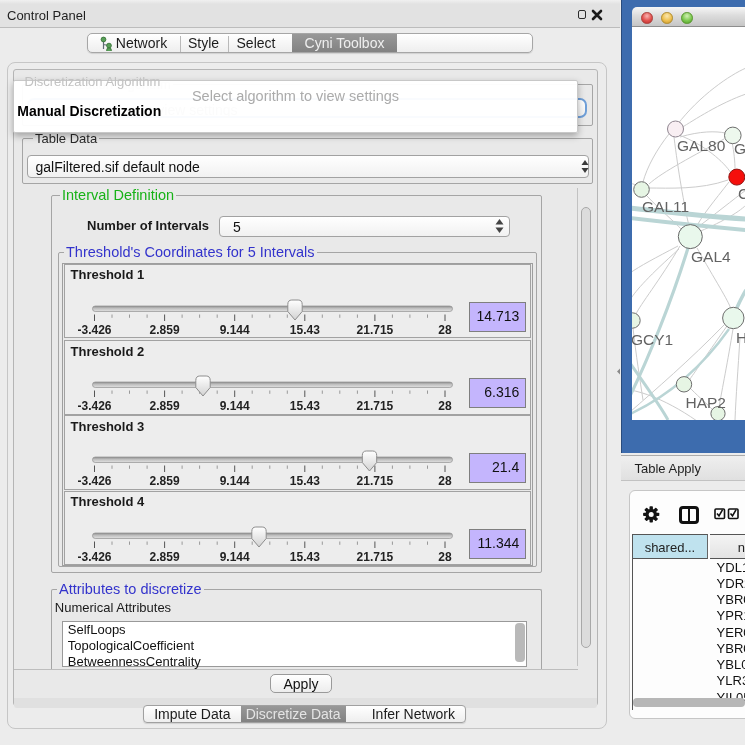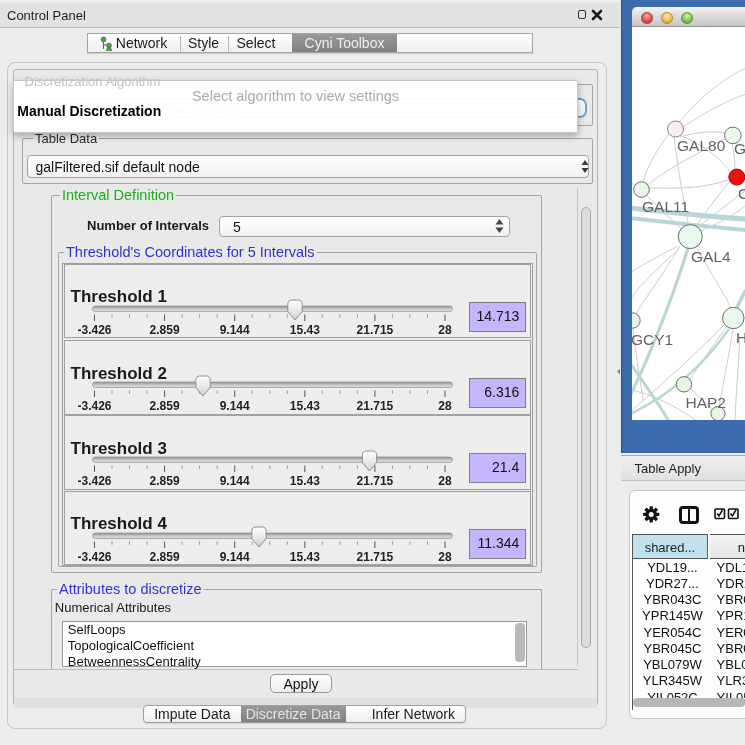--- a/index.html
+++ b/index.html
@@ -3,33 +3,33 @@
 <style>
 * { margin:0; padding:0; box-sizing:border-box; }
 html,body { width:745px; height:745px; font-family:"Liberation Sans",sans-serif; background:#ececec; position:relative; overflow:hidden; }
 .abs { position:absolute; }
 .seg { position:absolute; display:flex; align-items:center; justify-content:center; font-size:14px; color:#1c1c1c; }
 .segsel { background:linear-gradient(#989898,#828282); color:#efefef; }
 .gbox { position:absolute; border:1px solid #a5a5a5; border-radius:3px; }
 .glab { position:absolute; top:-8px; font-size:13px; background:#e9e9e9; padding:0 2px; line-height:15px; }
 .combo { position:absolute; background:linear-gradient(#ffffff,#f1f1f1); border:1px solid #a2a2a2; border-radius:4px; font-size:14px; color:#111; }
 .trow { position:absolute; left:63.5px; width:467.8px; border:1px solid #a2a2a2; background:#ededed; }
-.tlab { position:absolute; left:6px; top:2.5px; font-size:17px; font-weight:bold; color:#1a1a1a;margin-top:20px; }
+.tlab { position:absolute; left:6px; top:2.5px; font-size:13px; font-weight:bold; color:#1a1a1a; }
 .vbox { position:absolute; left:404.8px; top:37px; width:57px; height:30px; background:#c4b5fd; border:1px solid #7f7f7f; font-size:14px; color:#111; text-align:right; padding:5px 6px 0 0; }
 </style></head>
 <body>
 
 <div class="abs" style="left:0;top:0;width:620px;height:28px;background:linear-gradient(#f0f0f0,#e2e2e2 15%,#e2e2e2);border-bottom:1px solid #bcbcbc"></div>
 <div class="abs" style="left:7px;top:8px;font-size:13px;color:#1f1f1f">Control Panel</div>
 <div class="abs" style="left:577.5px;top:10px;width:8.5px;height:8.5px;border:1.6px solid #2c2c2c;border-radius:2px"></div>
 <svg class="abs" style="left:591px;top:8.5px" width="12" height="12">
     <path d="M2 2 L10 10 M10 2 L2 10" stroke="#1b1b1b" stroke-width="2.6" stroke-linecap="round"></path>
   </svg>
 
-<div class="abs" style="left:87px;top:33px;width:446px;height:20px;border:1px solid #a6a6a6;border-radius:0;background:linear-gradient(#ffffff,#eeeeee);box-shadow:0 1px 1px rgba(0,0,0,0.12)">
+<div class="abs" style="left:87px;top:33px;width:446px;height:20px;border:1px solid #a6a6a6;border-radius:5px;background:linear-gradient(#ffffff,#eeeeee);box-shadow:0 1px 1px rgba(0,0,0,0.12)">
   <div class="seg" style="left:0;top:0;width:91px;height:100%;">
     <svg width="12" height="15" style="margin-right:4px">
         <g stroke="#5f6b75" stroke-width="1.2" fill="none">
           <path d="M3.5 4 V13 M3.5 8.5 L8.5 9.5"></path>
         </g>
         <g fill="#58a058" stroke="#2e6b2e" stroke-width="0.8">
           <circle cx="3.5" cy="3.5" r="2.4"></circle>
           <circle cx="9" cy="9.6" r="2.4"></circle>
           <circle cx="9" cy="14.2" r="2.4"></circle>
         </g>
@@ -290,21 +290,20 @@
     <g fill="none" stroke="#111" stroke-width="1.6">
       <rect x="1" y="2" width="9.5" height="9.5" rx="1"></rect>
       <rect x="14.5" y="2" width="9.5" height="9.5" rx="1"></rect>
       <path d="M3 6.5 L5 8.8 L8.6 2.6 M16.5 6.5 L18.5 8.8 L22.1 2.6"></path>
     </g>
   </svg>
 
 <div class="abs" style="left:631.6px;top:534.2px;width:113.4px;height:176px;overflow:hidden;border-left:1.5px solid #555">
   <div class="abs" style="left:0;top:0;width:75.7px;height:24.7px;background:#bfe2ee;border-top:1.5px solid #555;border-bottom:1.5px solid #555;border-right:1.5px solid #666;font-size:13px;color:#222;text-align:center;padding-top:5px">shared...</div>
   <div class="abs" style="left:77.2px;top:0;width:37px;height:24.7px;background:linear-gradient(#f4f4f4,#e3e3e3);border-top:1.5px solid #555;border-bottom:1.5px solid #555;font-size:13px;color:#222;padding:5px 0 0 28px">n</div>
-  <div class="abs" style="left:2px;top:25.5px;font-size:13px;color:#111;line-height:16.25px;width:75.7px;text-align:center">YDL19...<br>YDR27...<br>YBR043C<br>YPR145W<br>YER054C<br>YBR045C<br>YBL079W<br>YLR345W<br>YIL052C</div>
   <div class="abs" style="left:84px;top:25.5px;font-size:13px;color:#111;line-height:16.25px;white-space:nowrap">YDL194W<br>YDR277C<br>YBR043C<br>YPR145W<br>YER054C<br>YBR045C<br>YBL079W<br>YLR345W<br>YIL052C</div>
 </div>
 <div class="abs" style="left:633px;top:698.3px;width:112px;height:8.5px;background:#b7b7b7;border-radius:4px"></div>
 
 <div class="abs" style="left:13.3px;top:79.5px;width:564.4px;height:53.5px;background:rgba(255,255,255,0.96);border:1px solid #c8c8c8;border-radius:2px;box-shadow:0 3px 7px rgba(0,0,0,0.3);padding-top:7px">
   <div style="height:15px;font-size:14.5px;color:#ababab;text-align:center">Select algorithm to view settings</div>
   <div style="height:15px;font-size:14px;font-weight:bold;color:#000;padding-left:3px">Manual Discretization</div>
 </div>
 <div class="abs" style="left:24.5px;top:73.5px;font-size:13px;color:#c2c2c2">Discretization Algorithm</div>
 

